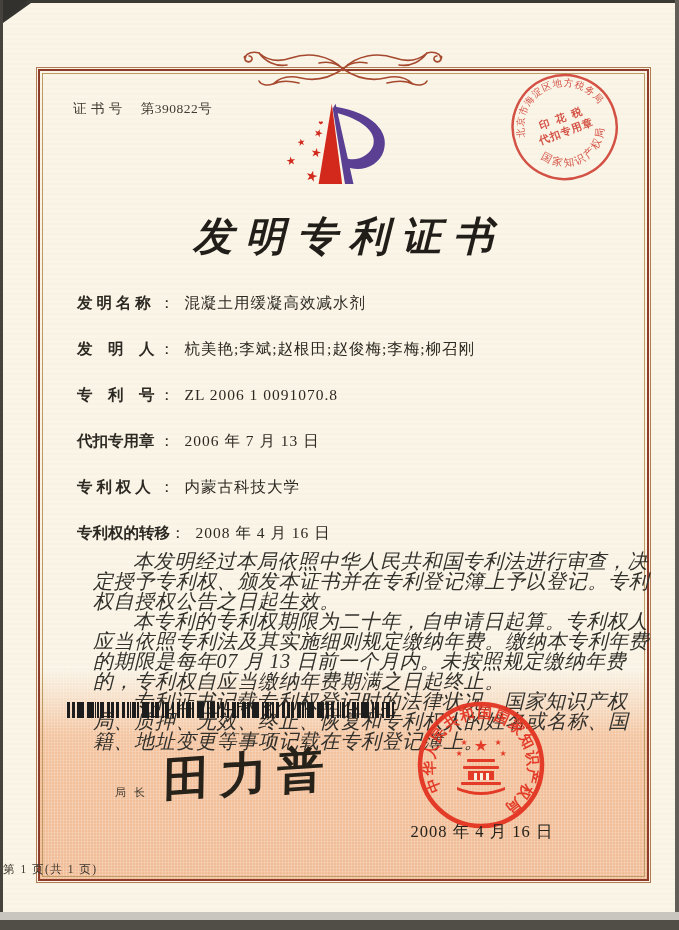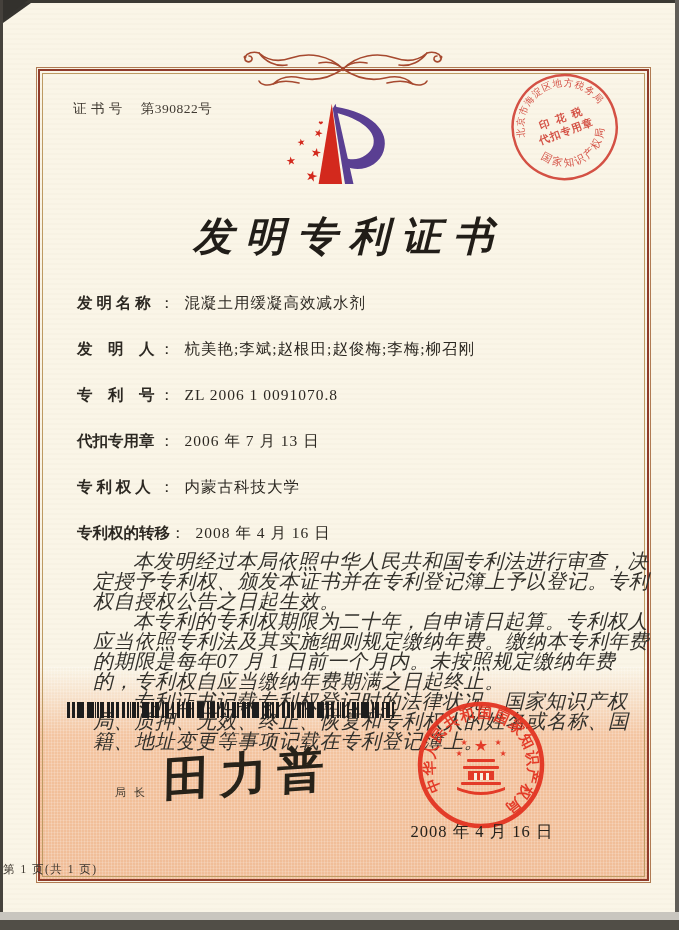--- a/index.html
+++ b/index.html
@@ -180,21 +180,21 @@
       <div class="field-row">
         <span class="field-label">专 利 权 人</span><span class="field-colon">：</span><span class="field-value">内蒙古科技大学</span>
       </div>
       <div class="field-row">
         <span class="field-label">专利权的转移</span><span class="field-colon">：</span><span class="field-value">2008 年 4 月 16 日</span>
       </div>
     </div>
 
     <div class="body-text">
       <p>本发明经过本局依照中华人民共和国专利法进行审查，决定授予专利权、颁发本证书并在专利登记簿上予以登记。专利权自授权公告之日起生效。</p>
-      <p>本专利的专利权期限为二十年，自申请日起算。专利权人应当依照专利法及其实施细则规定缴纳年费。缴纳本专利年费的期限是每年07 月 1 日前一个月内。未按照规定缴纳年费的，专利权自应当缴纳年费期满之日起终止。</p>
+      <p>本专利的专利权期限为二十年，自申请日起算。专利权人应当依照专利法及其实施细则规定缴纳年费。缴纳本专利年费的期限是每年07 月 13 日前一个月内。未按照规定缴纳年费的，专利权自应当缴纳年费期满之日起终止。</p>
       <p>专利证书记载专利权登记时的法律状况。国家知识产权局、质押、无效、终止、恢复和专利权人的姓名或名称、国籍、地址变更等事项记载在专利登记簿上。</p>
     </div>
 
     <div class="barcode"></div>
 
     <div class="signer">局长</div>
     <div class="signature">田力普</div>
 
     <svg class="seal" width="140" height="140" viewBox="0 0 140 140">
       <defs>

